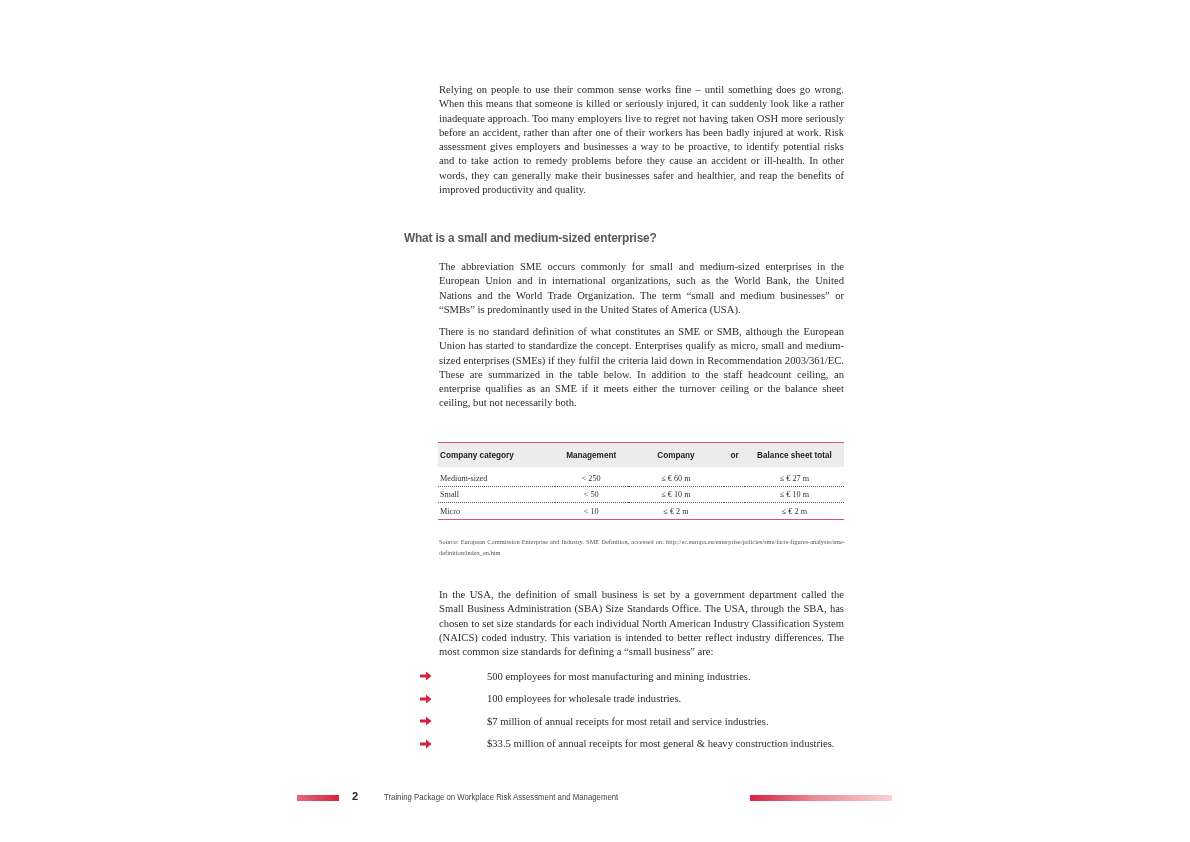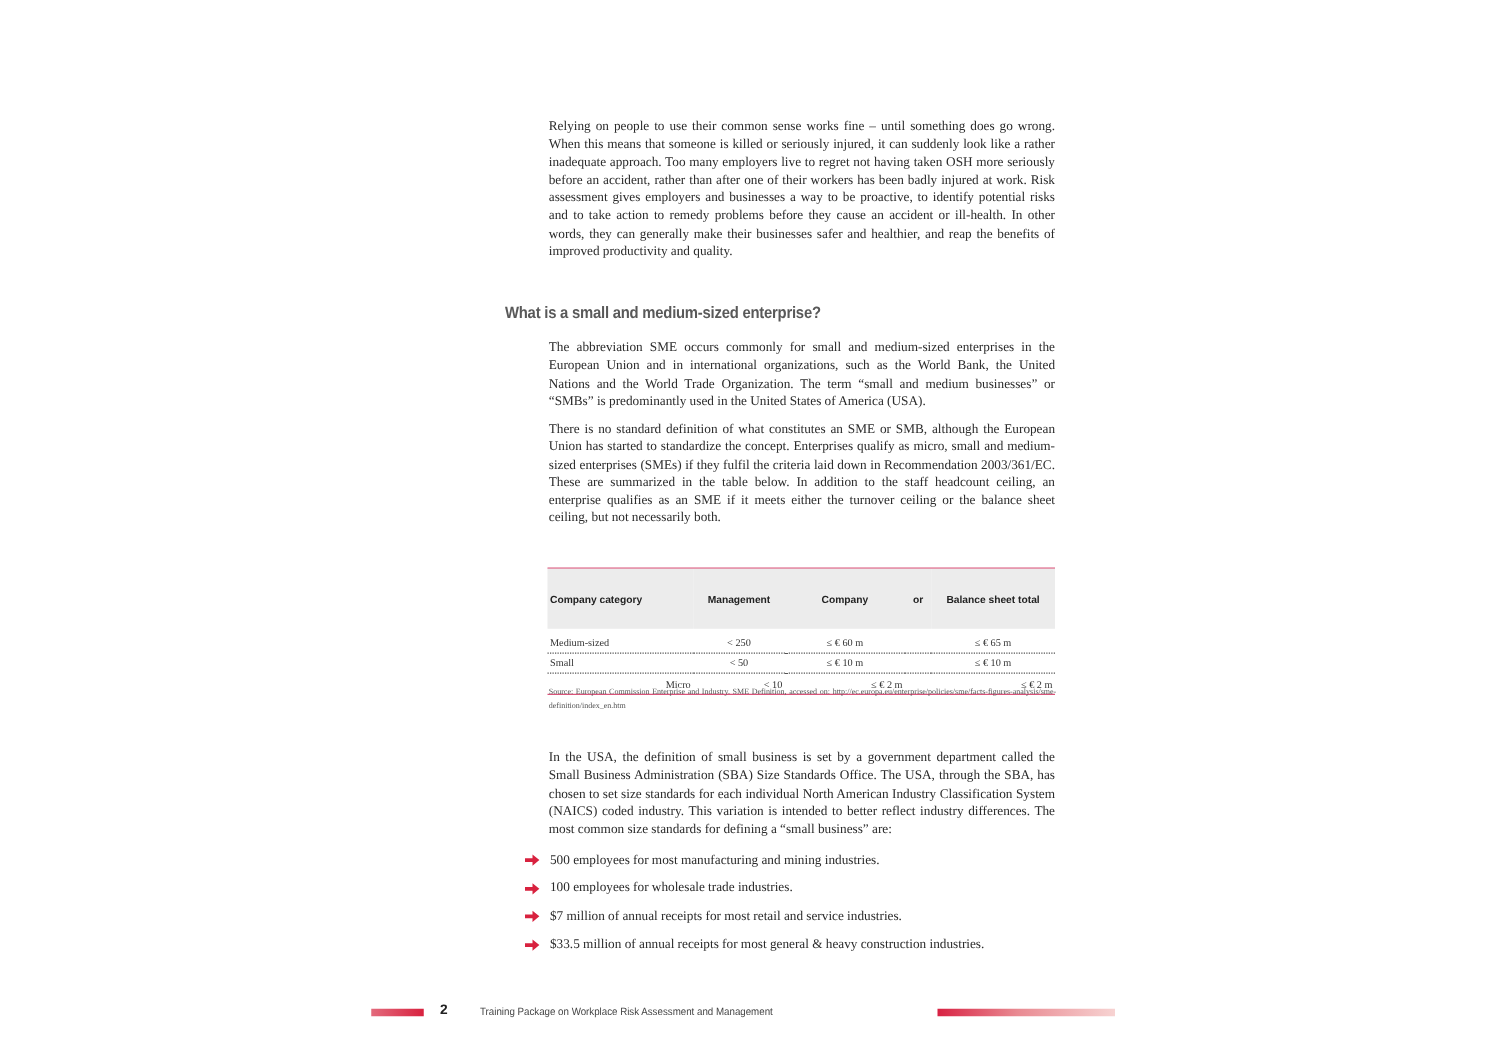--- a/index.html
+++ b/index.html
@@ -1,17 +1,17 @@
 <!DOCTYPE html>
 <html><head>
   <meta charset="utf-8">
   <style>
     html, body { margin: 0; padding: 0; background: #ffffff; }
     body { width: 1190px; height: 842px; position: relative; overflow: hidden; }
-    .page { position: absolute; left: 0; top: 0; width: 1190px; height: 808px; background: #fff; margin-top: 12px; }
+    .page { position: absolute; left: 0; top: 0; width: 1190px; height: 808px; background: #fff; }
     .body-text {
       font-family: "Liberation Serif", "DejaVu Serif", serif;
       font-size: 10.6px;
       line-height: 14.3px;
       color: #2b2b2b;
       text-align: justify;
       margin: 0;
     }
     .p1 { position: absolute; left: 439px; top: 83px; width: 405px; }
     .heading {
@@ -24,41 +24,41 @@
     .p2 { position: absolute; left: 439px; top: 260px; width: 405px; }
     .p3 { position: absolute; left: 439px; top: 325px; width: 405px; }
     .table-wrap { position: absolute; left: 438px; top: 442px; width: 406px; }
     table { border-collapse: collapse; width: 406px; }
     thead tr { background: #ececec; }
     .top-rule { height: 1px; background: #d9547a; }
     .bottom-rule { height: 1px; background: #d9547a; margin-top: 0px; }
     th {
       font-family: "Liberation Sans", "DejaVu Sans", sans-serif;
       font-weight: bold; font-size: 8.2px; color: #222;
-      height: 24px; padding: 12px 2px; white-space: nowrap;
+      height: 24px; padding: 0 2px; white-space: nowrap;
     }
     th.c0 { text-align: left; padding-left: 2px; }
     td {
       font-family: "Liberation Serif", "DejaVu Serif", serif;
       font-size: 8.2px; color: #333; height: 15px; padding: 0 2px;
       border-bottom: 1px dotted #555; white-space: nowrap;
     }
-    tbody tr:last-child td { border-bottom: none; height: 16px; text-align: right; }
+    tbody tr:last-child td { border-bottom: none; height: 16px; }
     td.c0 { text-align: left; }
     .center { text-align: center; }
     .spacer-row td { height: 4px; border-bottom: none; }
     .source {
       position: absolute; left: 439px; top: 537px; width: 406px;
       font-family: "Liberation Serif", "DejaVu Serif", serif;
       font-size: 6.4px; line-height: 10.5px; color: #555; text-align: justify; margin: 0;
     }
     .p4 { position: absolute; left: 439px; top: 588px; width: 405px; }
     .bullets { position: absolute; left: 420px; top: 665px; width: 440px; margin: 0; padding: 0; list-style: none; }
     .bullets li {
-      display: flex; align-items: center; height: 22.5px;
+      display: flex; align-items: center; height: 22.5px; gap: 47px;
     }
     .arrow { width: 12px; height: 10px; margin-right: 8px; flex: 0 0 auto; }
     .bullet-text {
       font-family: "Liberation Serif", "DejaVu Serif", serif;
       font-size: 10.6px; color: #2b2b2b;
     }
     .footer { position: absolute; left: 0; top: 790px; width: 1190px; height: 16px; }
     .bar-left {
       position: absolute; left: 297px; top: 5px; width: 42px; height: 6px;
       background: linear-gradient(to right, #e36a7c, #d8223f);
@@ -106,21 +106,21 @@
       </thead>
       <tbody>
         <tr class="spacer-row">
             <td colspan="5"></td>
           </tr>
         <tr>
           <td class="c0">Medium-sized</td>
           <td class="center">&lt; 250</td>
           <td class="center">≤ € 60 m</td>
           <td class="center"></td>
-          <td class="center">≤ € 65 m</td>
+          <td class="center">≤ € 27 m</td>
         </tr>
         <tr>
           <td class="c0">Small</td>
           <td class="center">&lt; 50</td>
           <td class="center">≤ € 10 m</td>
           <td class="center"></td>
           <td class="center">≤ € 10 m</td>
         </tr>
         <tr>
           <td class="c0">Micro</td>

